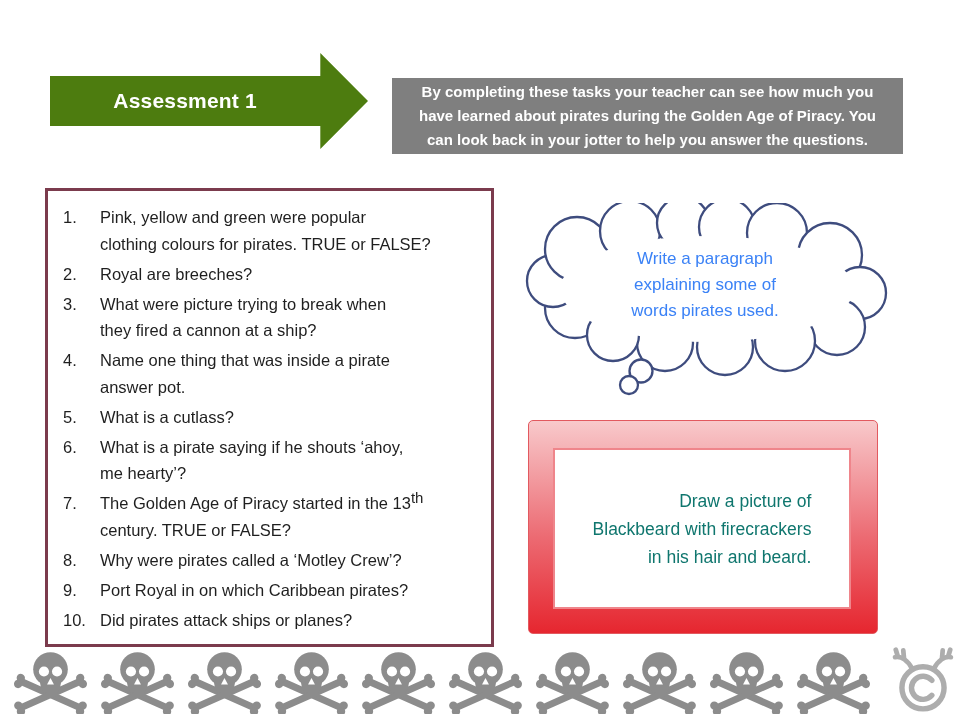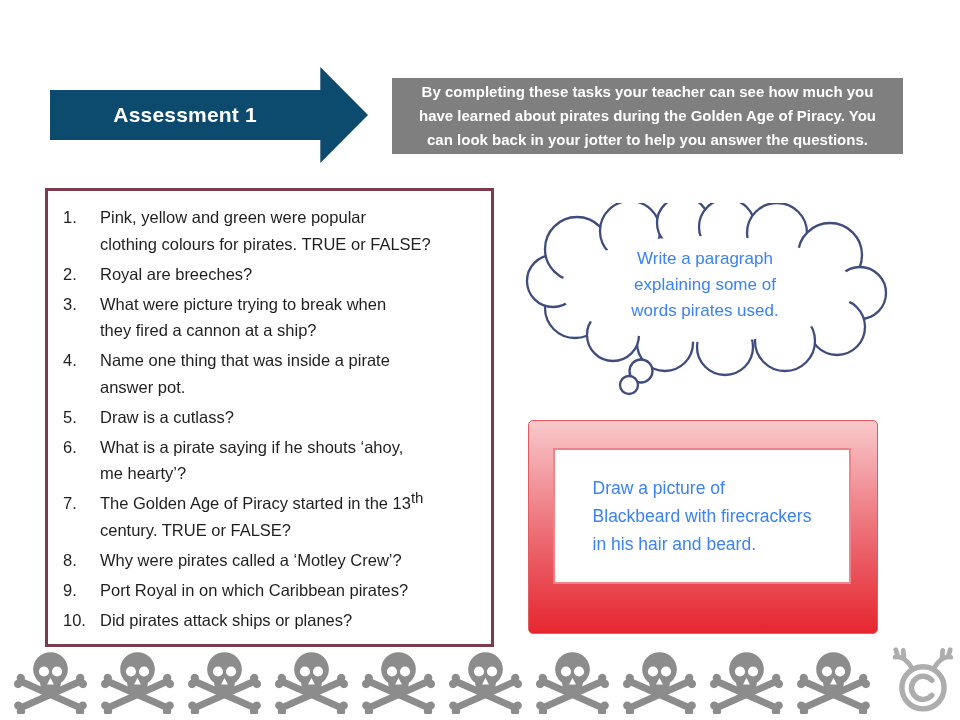--- a/index.html
+++ b/index.html
@@ -4,22 +4,22 @@
 <style>
   html,body{margin:0;padding:0;background:#fff;}
   .slide{
     position:relative;width:960px;height:720px;background:#ffffff;overflow:hidden;
     font-family:"Liberation Sans", sans-serif;
   }
   .preline{white-space:pre-line;}
 
   
   .arrow{
-    position:absolute;left:50px;top:67px;width:318px;height:96px;
-    background:#0c4a6e;
+    position:absolute;left:50px;top:53px;width:318px;height:96px;
+    background:#4d7c0f;
     clip-path:polygon(0% 24%, 85% 24%, 85% 0%, 100% 50%, 85% 100%, 85% 76%, 0% 76%);
   }
   .arrow-label{
     position:absolute;left:0;top:24%;height:52%;width:85%;
     display:flex;align-items:center;justify-content:center;
     color:#fff;font-size:21px;font-weight:bold;letter-spacing:.2px;
   }
 
   
   .info-box{
@@ -48,24 +48,24 @@
     text-align:center;color:#3b82f6;font-size:17px;line-height:26px;
   }
 
   
   .redbox{
     position:absolute;left:528px;top:420px;width:350px;height:214px;
     background:linear-gradient(180deg,#f8c9cb 0%,#ec6a72 55%,#e6262f 100%);
     border:1px solid #e2595f;border-radius:5px;box-sizing:border-box;
   }
   .redbox-inner{
-    position:absolute;left:24px;top:27px;width:298px;height:136px;
+    position:absolute;left:24px;top:27px;width:298px;height:161px;
     background:#fff;border:2px solid #ef858b;box-sizing:border-box;
     display:flex;align-items:center;justify-content:center;
-    text-align:left;color:#3b82f6;font-size:17.5px;line-height:28px;
+    text-align:right;color:#0f766e;font-size:17.5px;line-height:28px;
   }
 
   
   .footer{position:absolute;left:12px;top:649px;display:flex;gap:10px;align-items:flex-start;}
   .skull{width:77px;height:65px;color:#8c8c8c;flex:0 0 auto;}
   .moose{width:74px;height:68px;color:#adadad;margin-left:4px;margin-top:-2px;flex:0 0 auto;}
 </style>
 </head>
 <body>
 
@@ -137,21 +137,21 @@
         <span class="q-text preline"><span>What were picture trying to break when
 they fired a cannon at a ship?</span><sup></sup><span></span></span>
       </div>
     <div class="q-item">
         <span class="q-num">4.</span>
         <span class="q-text preline"><span>Name one thing that was inside a pirate
 answer pot.</span><sup></sup><span></span></span>
       </div>
     <div class="q-item">
         <span class="q-num">5.</span>
-        <span class="q-text preline"><span>Draw is a cutlass?</span><sup></sup><span></span></span>
+        <span class="q-text preline"><span>What is a cutlass?</span><sup></sup><span></span></span>
       </div>
     <div class="q-item">
         <span class="q-num">6.</span>
         <span class="q-text preline"><span>What is a pirate saying if he shouts ‘ahoy,
 me hearty’?</span><sup></sup><span></span></span>
       </div>
     <div class="q-item">
         <span class="q-num">7.</span>
         <span class="q-text preline"><span>The Golden Age of Piracy started in the 13</span><sup>th</sup><span>
 century. TRUE or FALSE?</span></span>

